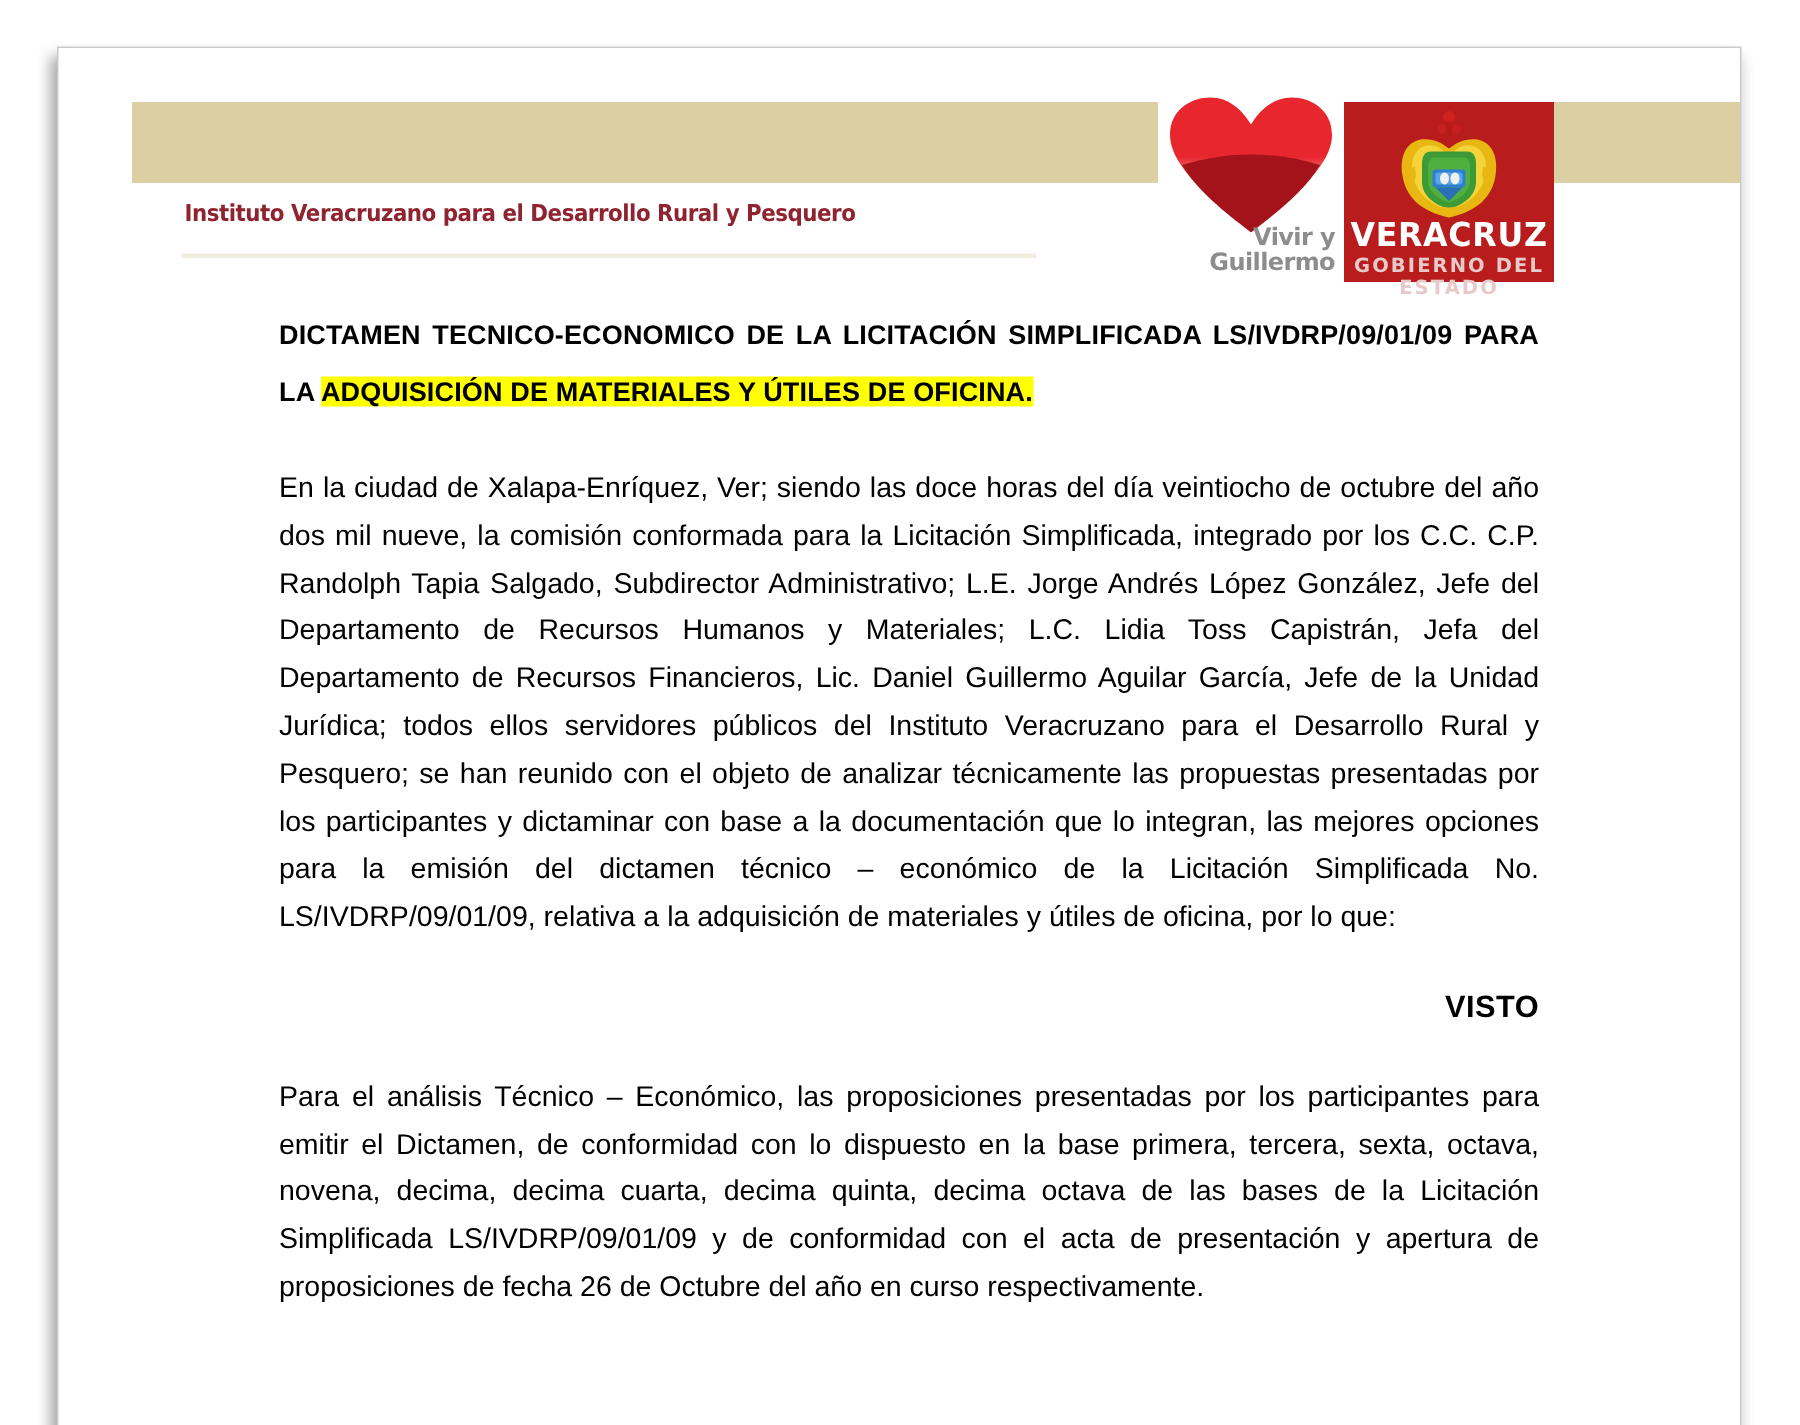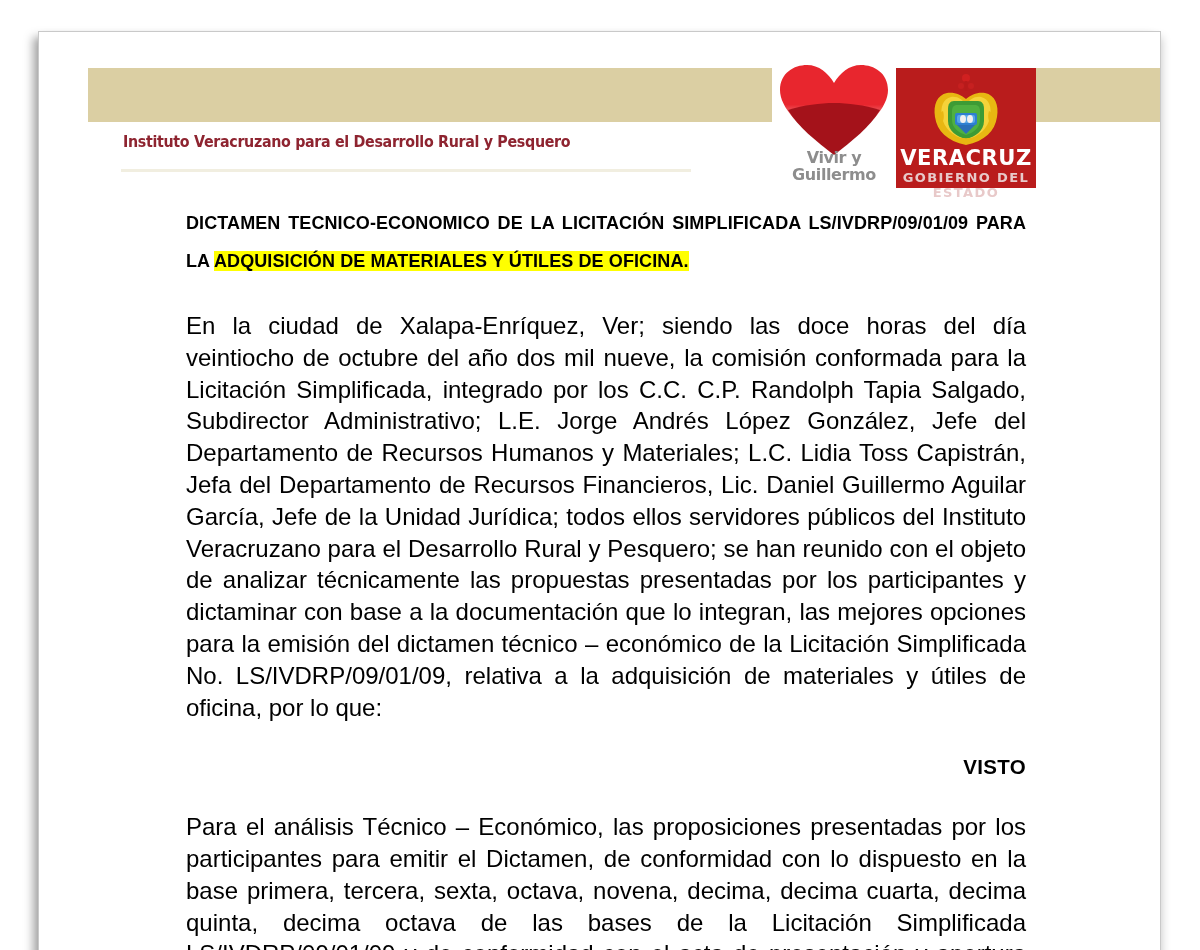--- a/index.html
+++ b/index.html
@@ -94,21 +94,21 @@
     position: absolute;
     left: 0; top: 0;
     width: 112px;
     height: 92px;
   }
   #heart-caption {
     position: absolute;
     left: 0;
     top: 86px;
     width: 112px;
-    text-align: center;
+    text-align: right;
     font-family: "DejaVu Sans", sans-serif;
     font-size: 16px;
     font-weight: bold;
     color: #8d8d8d;
     line-height: 17px;
     letter-spacing: -0.4px;
   }
 
   
   #veracruz-logo {
@@ -170,21 +170,21 @@
     text-align-last: left;
     margin: 0 0 30px 0;
     letter-spacing: 0.1px;
   }
   #doc-title .hl {
     background: #ffff00;
     box-decoration-break: clone;
     -webkit-box-decoration-break: clone;
   }
   .doc-para {
-    font-size: 24px;
+    font-size: 19px;
     line-height: 31.8px;
     text-align: justify;
     text-align-last: left;
     margin: 16px 0 28px 0;
   }
   .section-heading {
     font-size: 20.5px;
     font-weight: bold;
     text-align: right;
     line-height: 31.8px;

